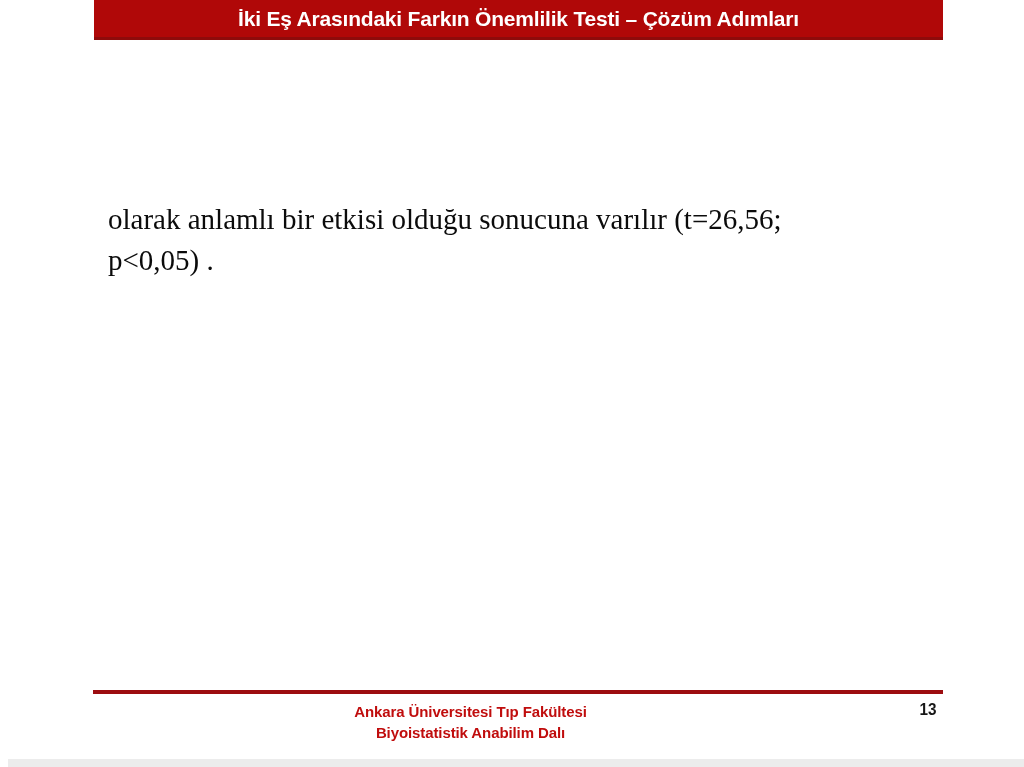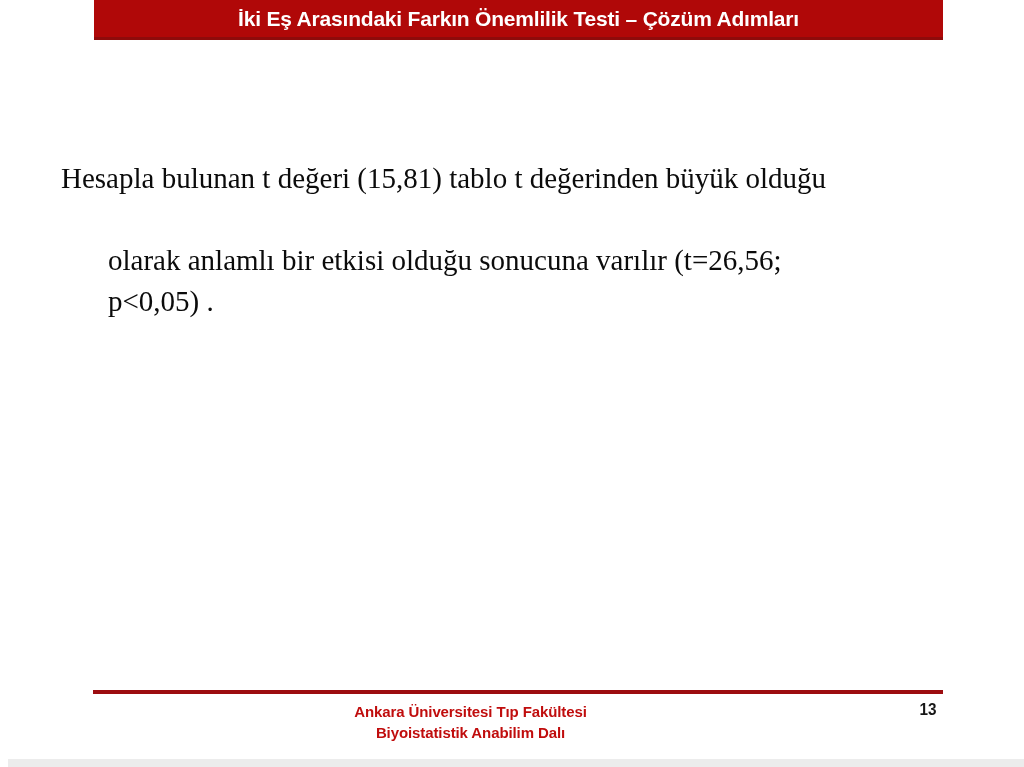--- a/index.html
+++ b/index.html
@@ -111,21 +111,20 @@
 
 <div class="slide">
 
   <header class="titlebar">
     <span>İki Eş Arasındaki Farkın Önemlilik Testi – Çözüm Adımları</span>
   </header>
 
   <main class="body-block">
 
 
-    <div class="line">Hesapla bulunan t değeri (15,81) tablo t değerinden büyük olduğu</div>
 
 
     <div class="line spacer"></div>
 
 
     <div class="line indent">olarak anlamlı bir etkisi olduğu sonucuna varılır (t=26,56;</div>
 
     <div class="line indent">p&lt;0,05) .</div>
 
   </main>

